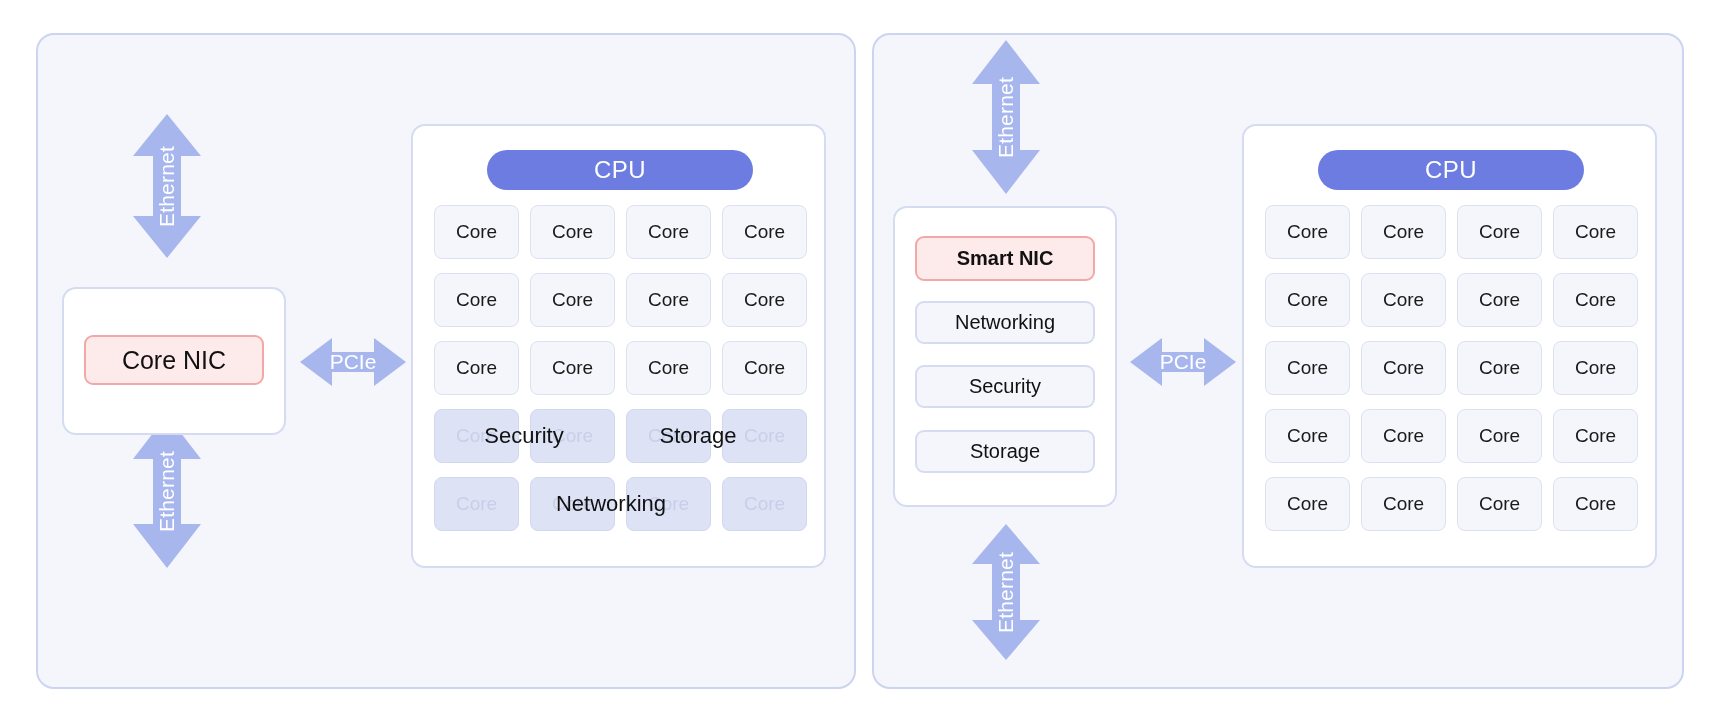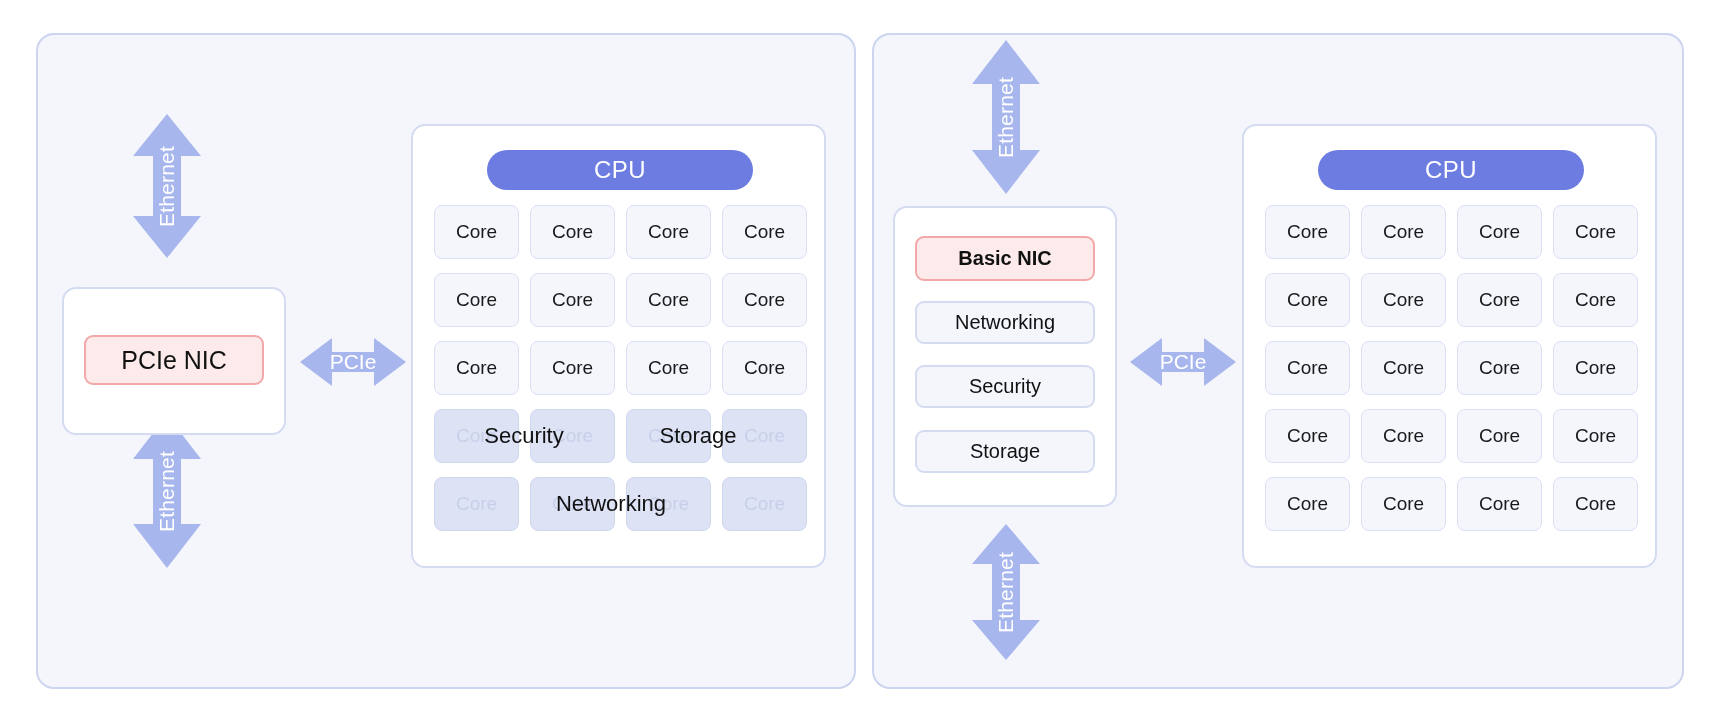--- a/index.html
+++ b/index.html
@@ -144,21 +144,21 @@
 
   <div class="arrow-v" style="left:130px; top:413px; width:74px; height:157px;">
     <svg width="74" height="157" viewBox="0 0 74 157" aria-hidden="true">
       <polygon points="37,2 71,46 51,46 51,111 71,111 37,155 3,111 23,111 23,46 3,46" fill="#a8b6ee"></polygon>
     </svg>
     <span class="arrow-label">Ethernet</span>
   </div>
 
   <div class="card" style="left:62px; top:287px; width:224px; height:148px;"></div>
   <div class="nic-chip" id="basic-nic-chip" style="left:84px; top:335px; width:180px; height:50px;">
-    <span>PCIe NIC</span>
+    <span>Core NIC</span>
   </div>
 
   <div class="arrow-h" style="left:298px; top:336px; width:110px; height:52px;">
     <svg width="110" height="52" viewBox="0 0 110 52" aria-hidden="true">
       <polygon points="2,26 34,2 34,16 76,16 76,2 108,26 76,50 76,36 34,36 34,50" fill="#a8b6ee"></polygon>
     </svg>
     <span class="arrow-label">PCIe</span>
   </div>
 
   <div class="card" style="left:411px; top:124px; width:415px; height:444px;"></div>
@@ -250,21 +250,21 @@
 
   <div class="arrow-v" style="left:969px; top:522px; width:74px; height:140px;">
     <svg width="74" height="140" viewBox="0 0 74 140" aria-hidden="true">
       <polygon points="37,2 71,42 51,42 51,98 71,98 37,138 3,98 23,98 23,42 3,42" fill="#a8b6ee"></polygon>
     </svg>
     <span class="arrow-label">Ethernet</span>
   </div>
 
   <div class="card" style="left:893px; top:206px; width:224px; height:301px;"></div>
   <div class="nic-chip" id="smart-nic-chip" style="left:915px; top:236px; width:180px; height:45px;">
-    <span>Basic NIC</span>
+    <span>Smart NIC</span>
   </div>
   <div class="fn-chip" style="left:915px; top:301px; width:180px; height:43px;">
     <span>Networking</span>
   </div>
   <div class="fn-chip" style="left:915px; top:365px; width:180px; height:43px;">
     <span>Security</span>
   </div>
   <div class="fn-chip" style="left:915px; top:430px; width:180px; height:43px;">
     <span>Storage</span>
   </div>

